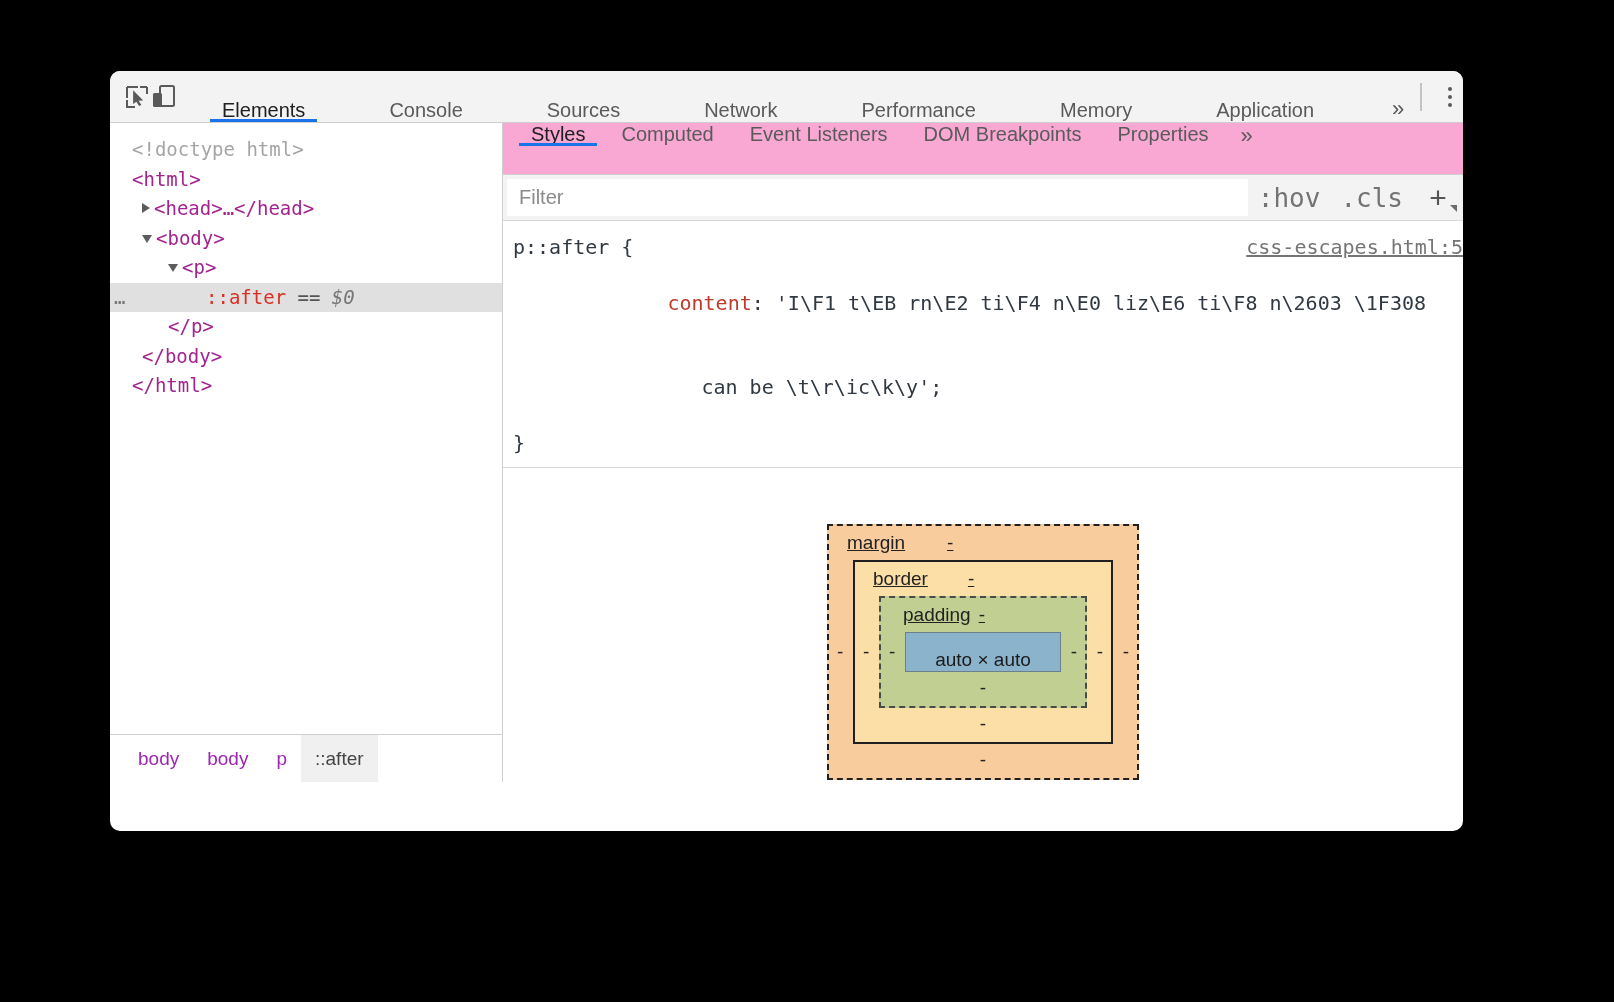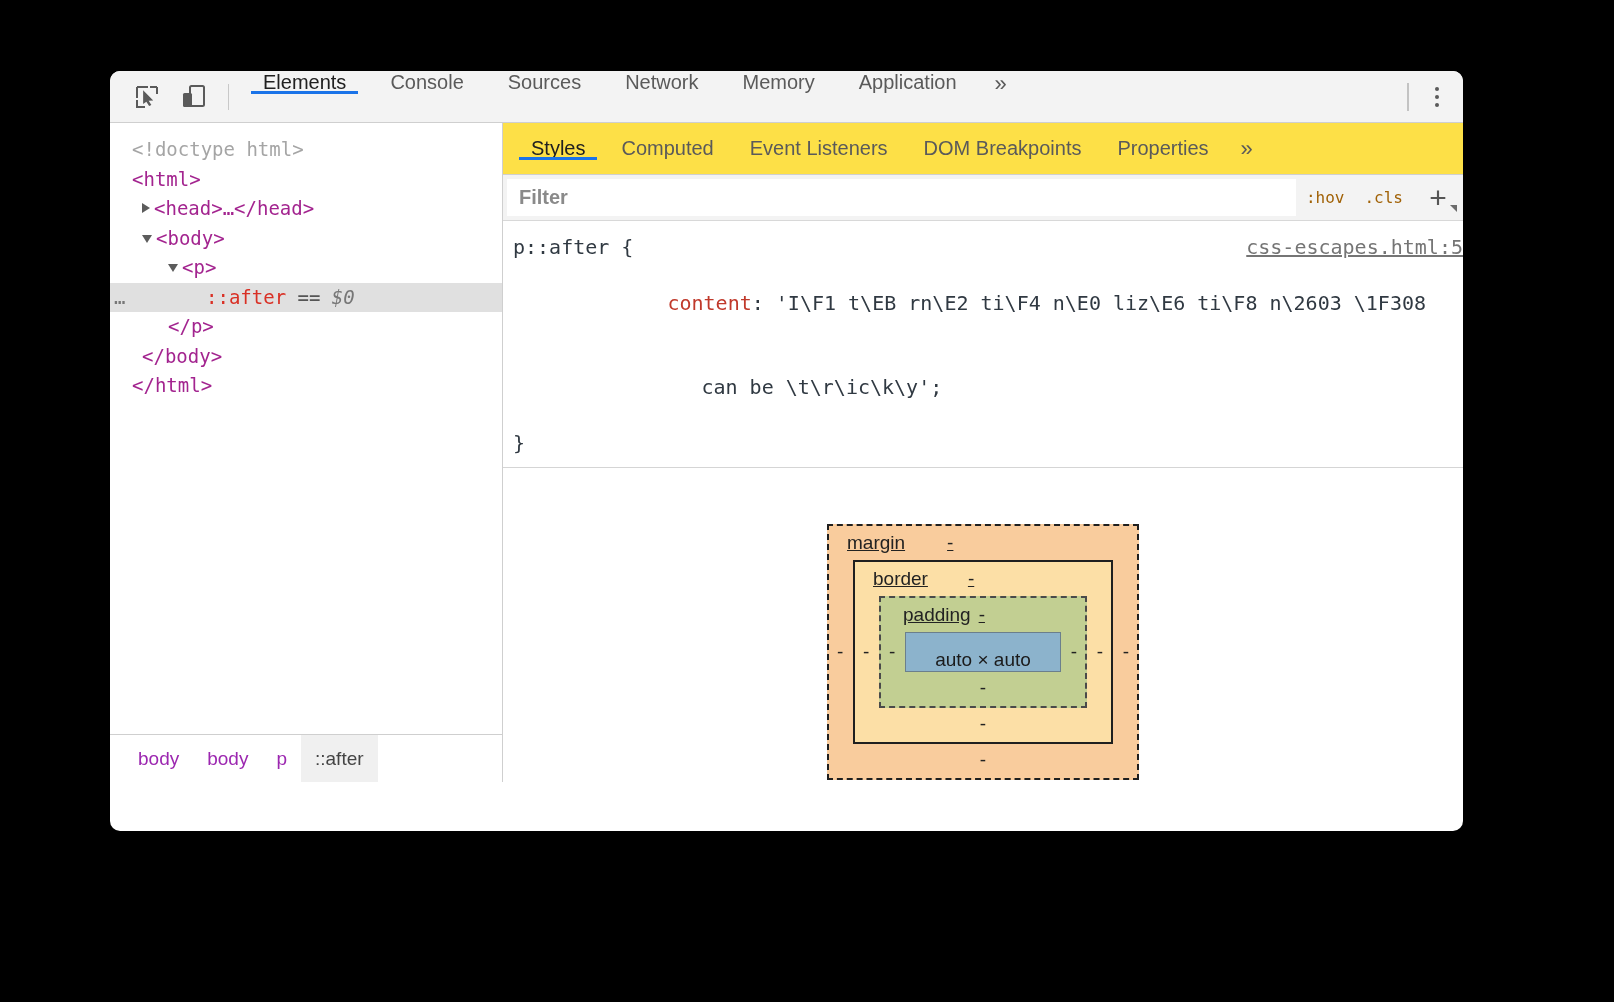--- a/index.html
+++ b/index.html
@@ -64,21 +64,21 @@
     width: 46px;
     display: flex; align-items: center; justify-content: center;
     cursor: default;
   }
   .tb-sep {
     width: 1px; height: 26px;
     background: #c8c8c8;
     align-self: center;
     margin: 0 12px;
   }
-  .tabs { display: flex; align-items: flex-start; }
+  .tabs { display: flex; align-items: flex-end; gap: 40px; }
   .tab {
     display: flex; align-items: center;
     padding: 0 22px;
     font-size: 20px;
     color: #5a5a5a;
     position: relative;
     white-space: nowrap;
   }
   .tab.active { color: #202020; }
   .tab.active::after {
@@ -152,23 +152,23 @@
     font-size: 19px;
     color: #9c27b0;
     white-space: nowrap;
   }
   .crumb.active { background: #f0f0f0; color: #444; }
 
   
   .right-pane { flex: 1; display: flex; flex-direction: column; background: #fff; min-width: 0; }
   .subtabs {
     height: 52px;
-    background: #fde047;
+    background: #f9a8d4;
     border-bottom: 1px solid #cfcfcf;
-    display: flex; align-items: center;
+    display: flex; align-items: flex-start;
     padding-left: 10px;
   }
   .subtab {
     display: flex; align-items: center;
     padding: 0 18px;
     font-size: 20px;
     color: #5a5a5a;
     position: relative;
     white-space: nowrap;
   }
@@ -189,29 +189,28 @@
   .filter-input {
     flex: 1;
     background: #fff;
     border: none;
     outline: none;
     margin: 4px 0 4px 4px;
     padding: 0 12px;
     font-size: 20px;
     color: #333;
     font-family: "Liberation Sans", sans-serif;
-    font-weight: bold;
   }
   .filter-input::placeholder { color: #8a8a8a; }
   .state-btn {
     display: flex; align-items: center;
     padding: 0 10px;
     font-family: "DejaVu Sans Mono", monospace;
-    font-size: 16px;
-    color: #a16207;
+    font-size: 26px;
+    color: #737373;
     text-align: right;
   }
   .plus-btn {
     display: flex; align-items: center; justify-content: center;
     width: 50px;
     font-size: 30px;
     color: #555;
     position: relative;
   }
   .plus-btn .caret {
@@ -334,20 +333,23 @@
       <div class="tab">
           <span>Console</span>
         </div>
       <div class="tab">
           <span>Sources</span>
         </div>
       <div class="tab">
           <span>Network</span>
         </div>
       <div class="tab">
+          <span>Performance</span>
+        </div>
+      <div class="tab">
           <span>Memory</span>
         </div>
       <div class="tab">
           <span>Application</span>
         </div>
       <div class="tab more">»</div>
     </div>
 
     <div class="tb-right">
       <div class="vrule"></div>

